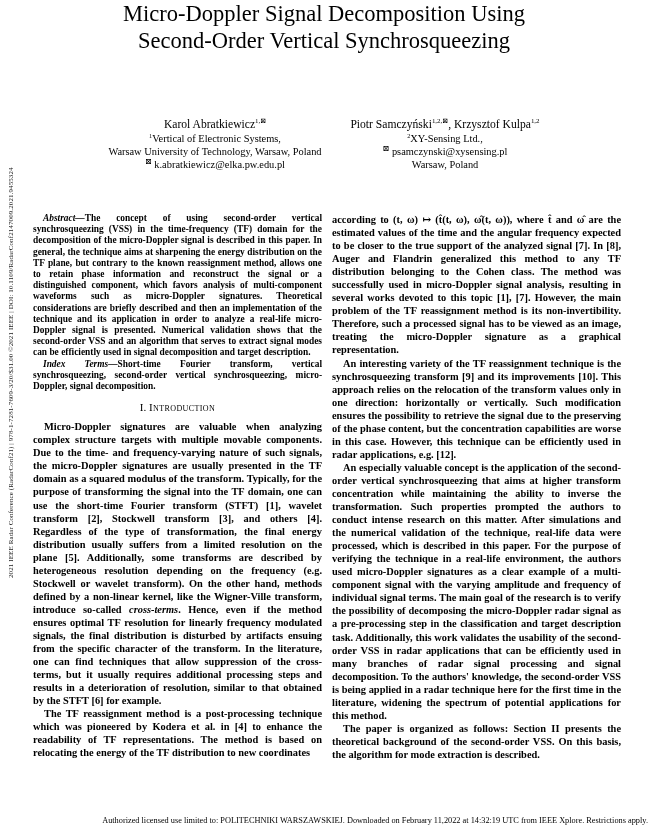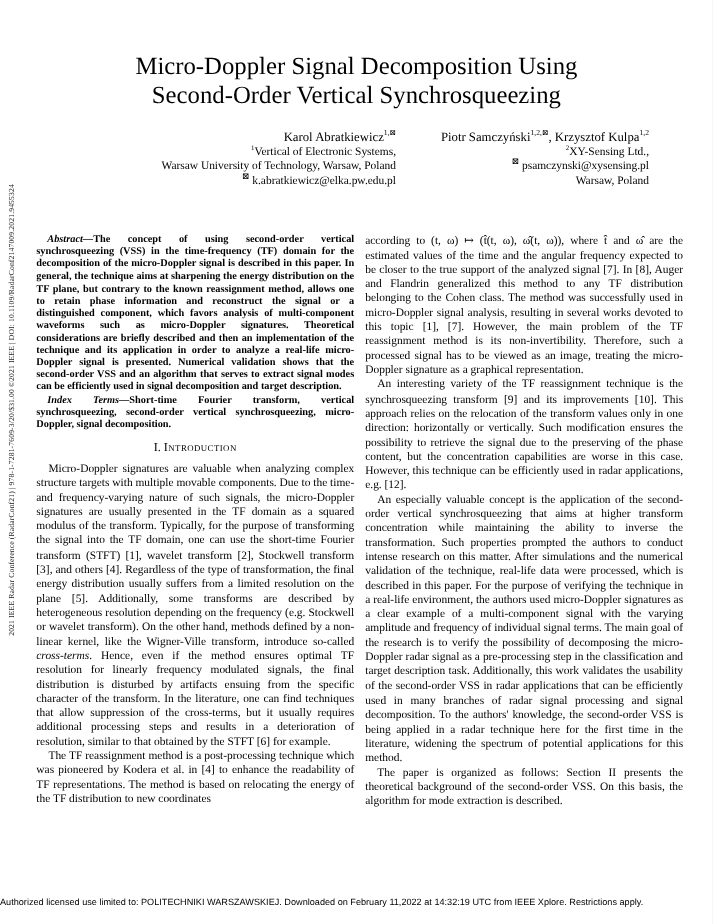--- a/index.html
+++ b/index.html
@@ -8,24 +8,24 @@
     font-family:"Liberation Serif","DejaVu Serif",serif;color:#000;
     overflow:hidden;margin:0 auto;
   }
   
   .sidebar{
     position:absolute;left:7px;top:578px;width:388px;
     transform:rotate(-90deg);transform-origin:0 0;
     font-size:7px;letter-spacing:.1px;white-space:nowrap;color:#1a1a1a;
   }
   .title{
-    margin:0;padding-top:46px;text-align:center;
+    margin:0;text-align:center;
     font-size:22.5px;line-height:27px;font-weight:normal;
   }
-  .author-block{position:absolute;text-align:right;}
+  .author-block{position:absolute;text-align:center;}
   .author-block.left{left:70px;top:118px;width:290px;}
   .author-block.right{left:300px;top:118px;width:290px;}
   .author-name{font-size:11.6px;line-height:14px;}
   .affil{font-size:10.4px;line-height:13px;}
   sup{font-size:.6em;vertical-align:super;line-height:0;}
   .env{font-size:8px;vertical-align:super;line-height:0;}
   .columns{
     position:absolute;top:213px;left:33px;width:588px;height:592px;
     display:flex;gap:10px;overflow:hidden;
   }
@@ -36,26 +36,26 @@
     text-align:justify;text-indent:10px;hyphens:auto;-webkit-hyphens:auto;
   }
   .abstract .lbl{font-style:italic;}
   .section-heading{
     text-align:center;font-size:11px;font-weight:normal;
     margin:9px 0 7px 0;
   }
   .section-heading .sc{font-variant:small-caps;letter-spacing:.4px;text-align:right;}
   .body{
     font-size:10.4px;line-height:13.05px;text-align:justify;
-    text-indent:11px;hyphens:auto;-webkit-hyphens:auto;
+    text-indent:11px;hyphens:auto;font-weight:bold;-webkit-hyphens:auto;
   }
   .body.noindent{text-indent:0;}
   .footer{
-    position:absolute;left:0;right:0;bottom:15px;text-align:left;
-    font-family:Liberation Sans, sans-serif;
+    position:absolute;left:0;right:0;bottom:15px;text-align:right;
+    font-family:Liberation Serif, serif;
     font-size:8.3px;color:#000;margin-top:48px;
   }
 </style>
 </head>
 <body>
 
 <div class="page">
 
   <div class="sidebar">2021 IEEE Radar Conference (RadarConf21) | 978-1-7281-7609-3/20/$31.00 ©2021 IEEE | DOI: 10.1109/RadarConf2147009.2021.9455324</div>
 

